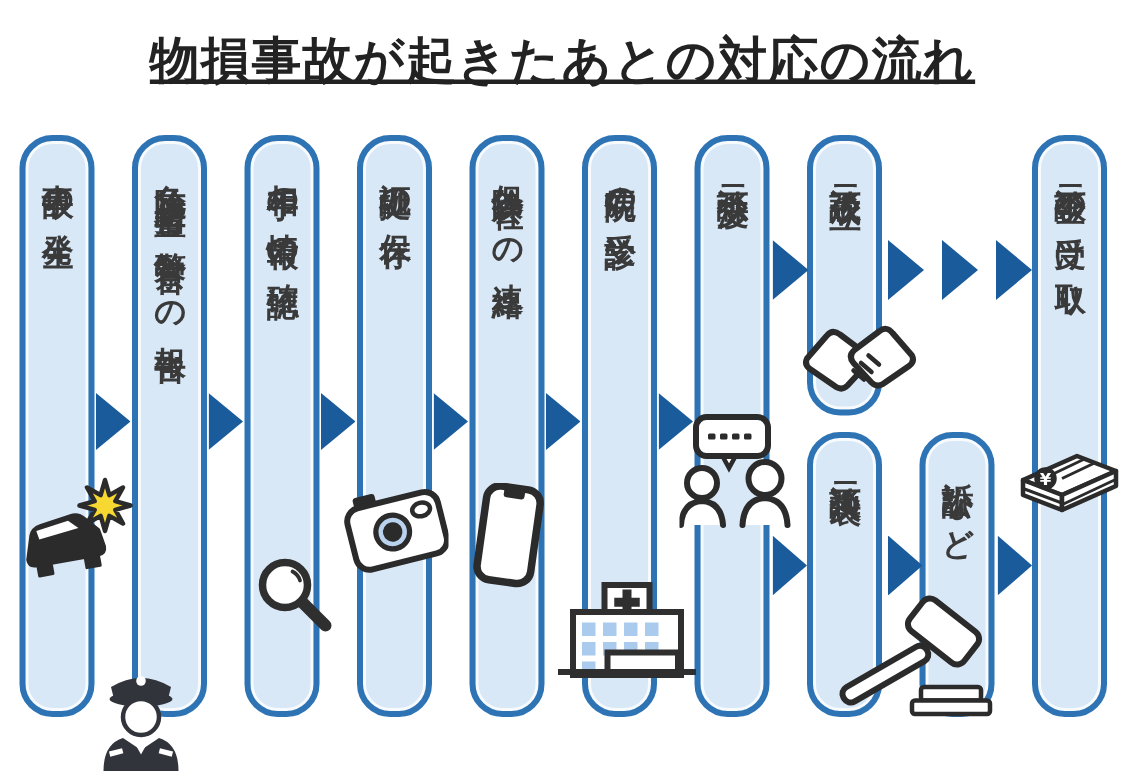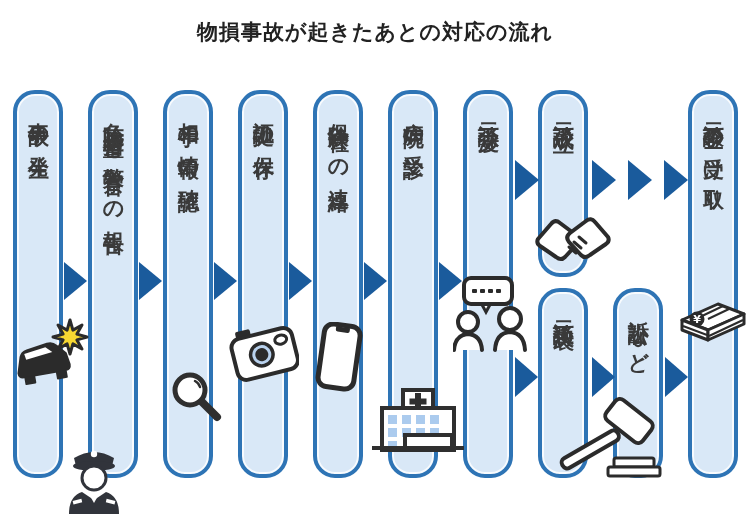--- a/index.html
+++ b/index.html
@@ -5,21 +5,21 @@
 <style>
   html,body{margin:0;padding:0;}
   body{
     width:750px;height:514px;position:relative;overflow:hidden;
     background:#ffffff;
     font-family:"DejaVu Sans",sans-serif;
   }
   .stage{position:absolute;inset:0;}
   .title{
     position:absolute;left:0;top:18px;width:750px;text-align:center;
-    font-size:21px;font-weight:800;color:#222;letter-spacing:1px;
+    font-size:33px;font-weight:800;color:#222;letter-spacing:1px;text-decoration:underline;
   }
   
   .col{
     position:absolute;
     background:#d9e8f7;
     border:4px solid #2e74b5;
     border-radius:22px;
     box-shadow:inset 0 0 0 2px rgba(255,255,255,.8);
     box-sizing:border-box;
     display:flex;justify-content:center;align-items:flex-start;

